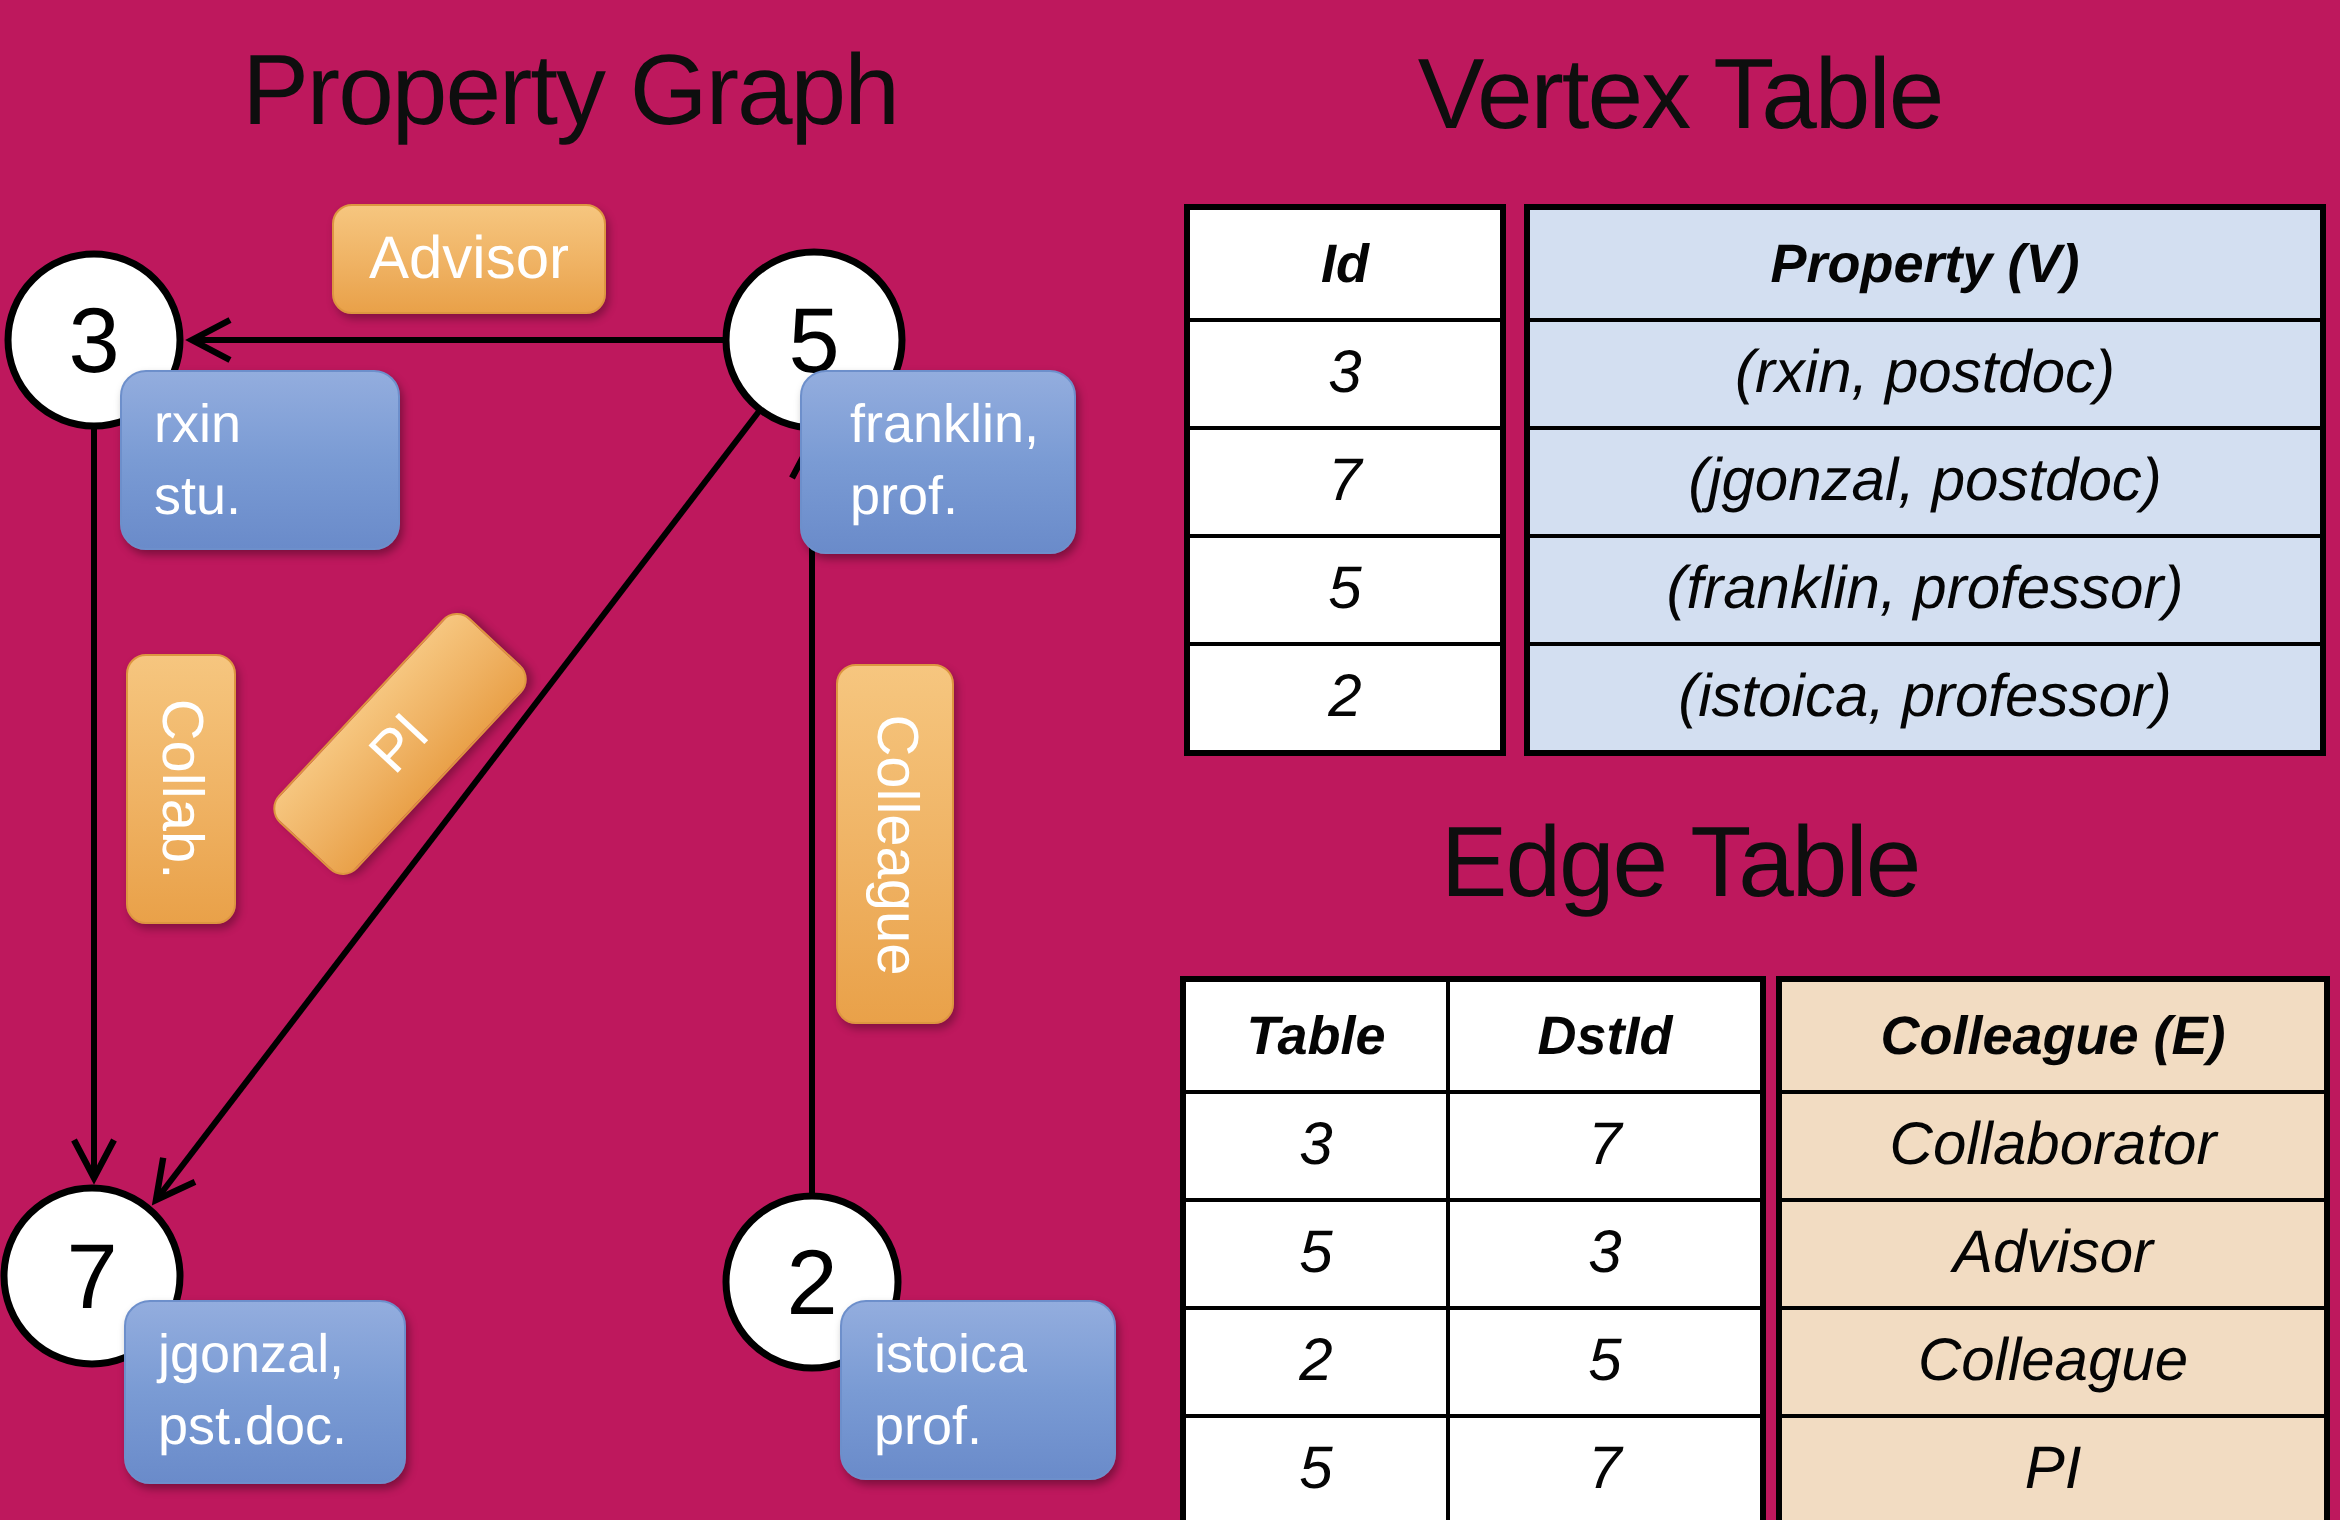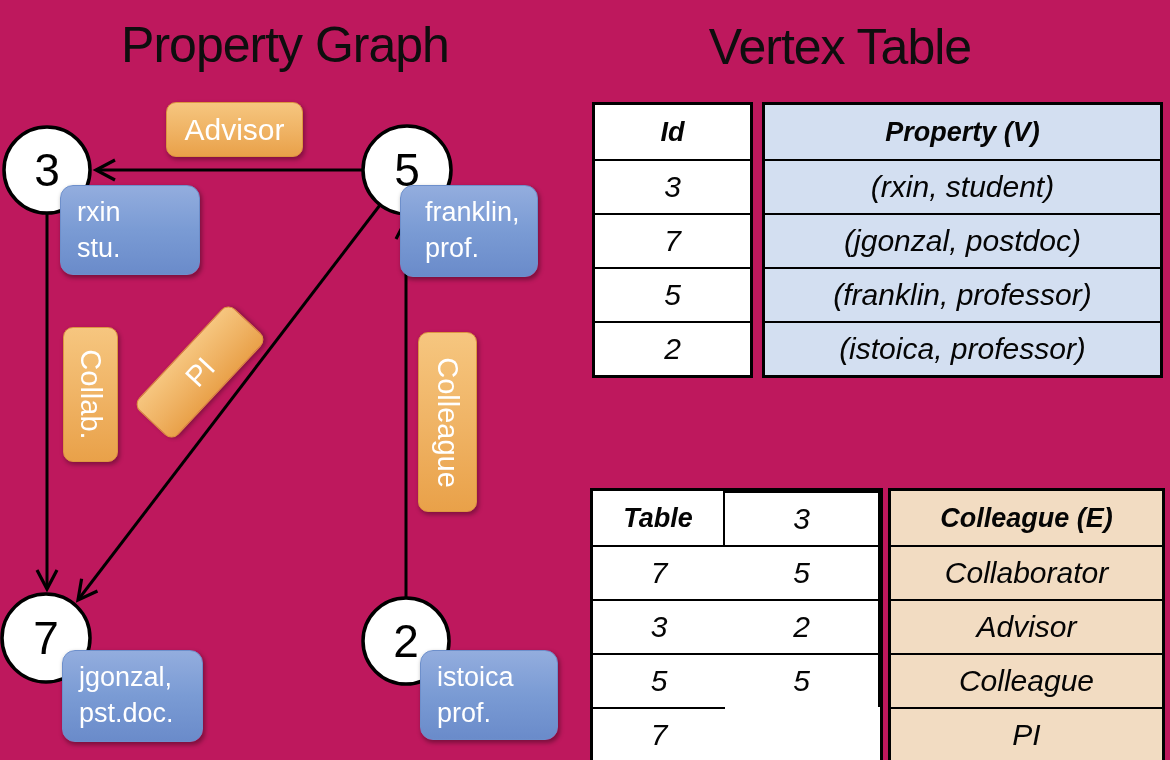--- a/index.html
+++ b/index.html
@@ -65,20 +65,21 @@
   #vt-prop { width:401px; }
   #et-prop { width:277px; }
 </style>
 </head>
 <body>
 
 <div class="canvas">
 
   <div class="fig-title" id="graph-title">Property Graph</div>
   <div class="fig-title" id="vertex-title">Vertex Table</div>
+  <div class="fig-title" id="edge-title">Edge Table</div>
 
   <svg id="graph-svg" width="585" height="760" viewBox="0 0 585 760">
     <defs>
       <marker id="arrow" markerUnits="userSpaceOnUse" markerWidth="26" markerHeight="26" viewBox="0 0 26 26" refX="22" refY="13" orient="auto">
         <path d="M3,3 L22,13 L3,23" fill="none" stroke="#000" stroke-width="3.2"></path>
       </marker>
     </defs>
 
     <circle cx="47" cy="170" r="43" fill="#fff" stroke="#000" stroke-width="3.5"></circle>
     <circle cx="407" cy="170" r="44" fill="#fff" stroke="#000" stroke-width="3.5"></circle>
@@ -129,30 +130,31 @@
   <div class="tbl" id="vertex-table">
     <div class="sub col" id="vt-id">
       <div class="cell hdr">Id</div>
       <div class="cell">3</div>
       <div class="cell">7</div>
       <div class="cell">5</div>
       <div class="cell">2</div>
     </div>
     <div class="sub col fill-blue" id="vt-prop">
       <div class="cell hdr">Property (V)</div>
-      <div class="cell">(rxin, student)</div>
+      <div class="cell">(rxin, postdoc)</div>
       <div class="cell">(jgonzal, postdoc)</div>
       <div class="cell">(franklin, professor)</div>
       <div class="cell">(istoica, professor)</div>
     </div>
   </div>
 
   <div class="tbl" id="edge-table">
     <div class="sub grid2" id="srcdst">
       <div class="cell hdr c1">Table</div>
+      <div class="cell hdr">DstId</div>
       <div class="cell c1 rt">3</div>
       <div class="cell rt">7</div>
       <div class="cell c1 rt">5</div>
       <div class="cell rt">3</div>
       <div class="cell c1 rt">2</div>
       <div class="cell rt">5</div>
       <div class="cell c1 rt">5</div>
       <div class="cell rt">7</div>
     </div>
     <div class="sub col fill-tan" id="et-prop">

